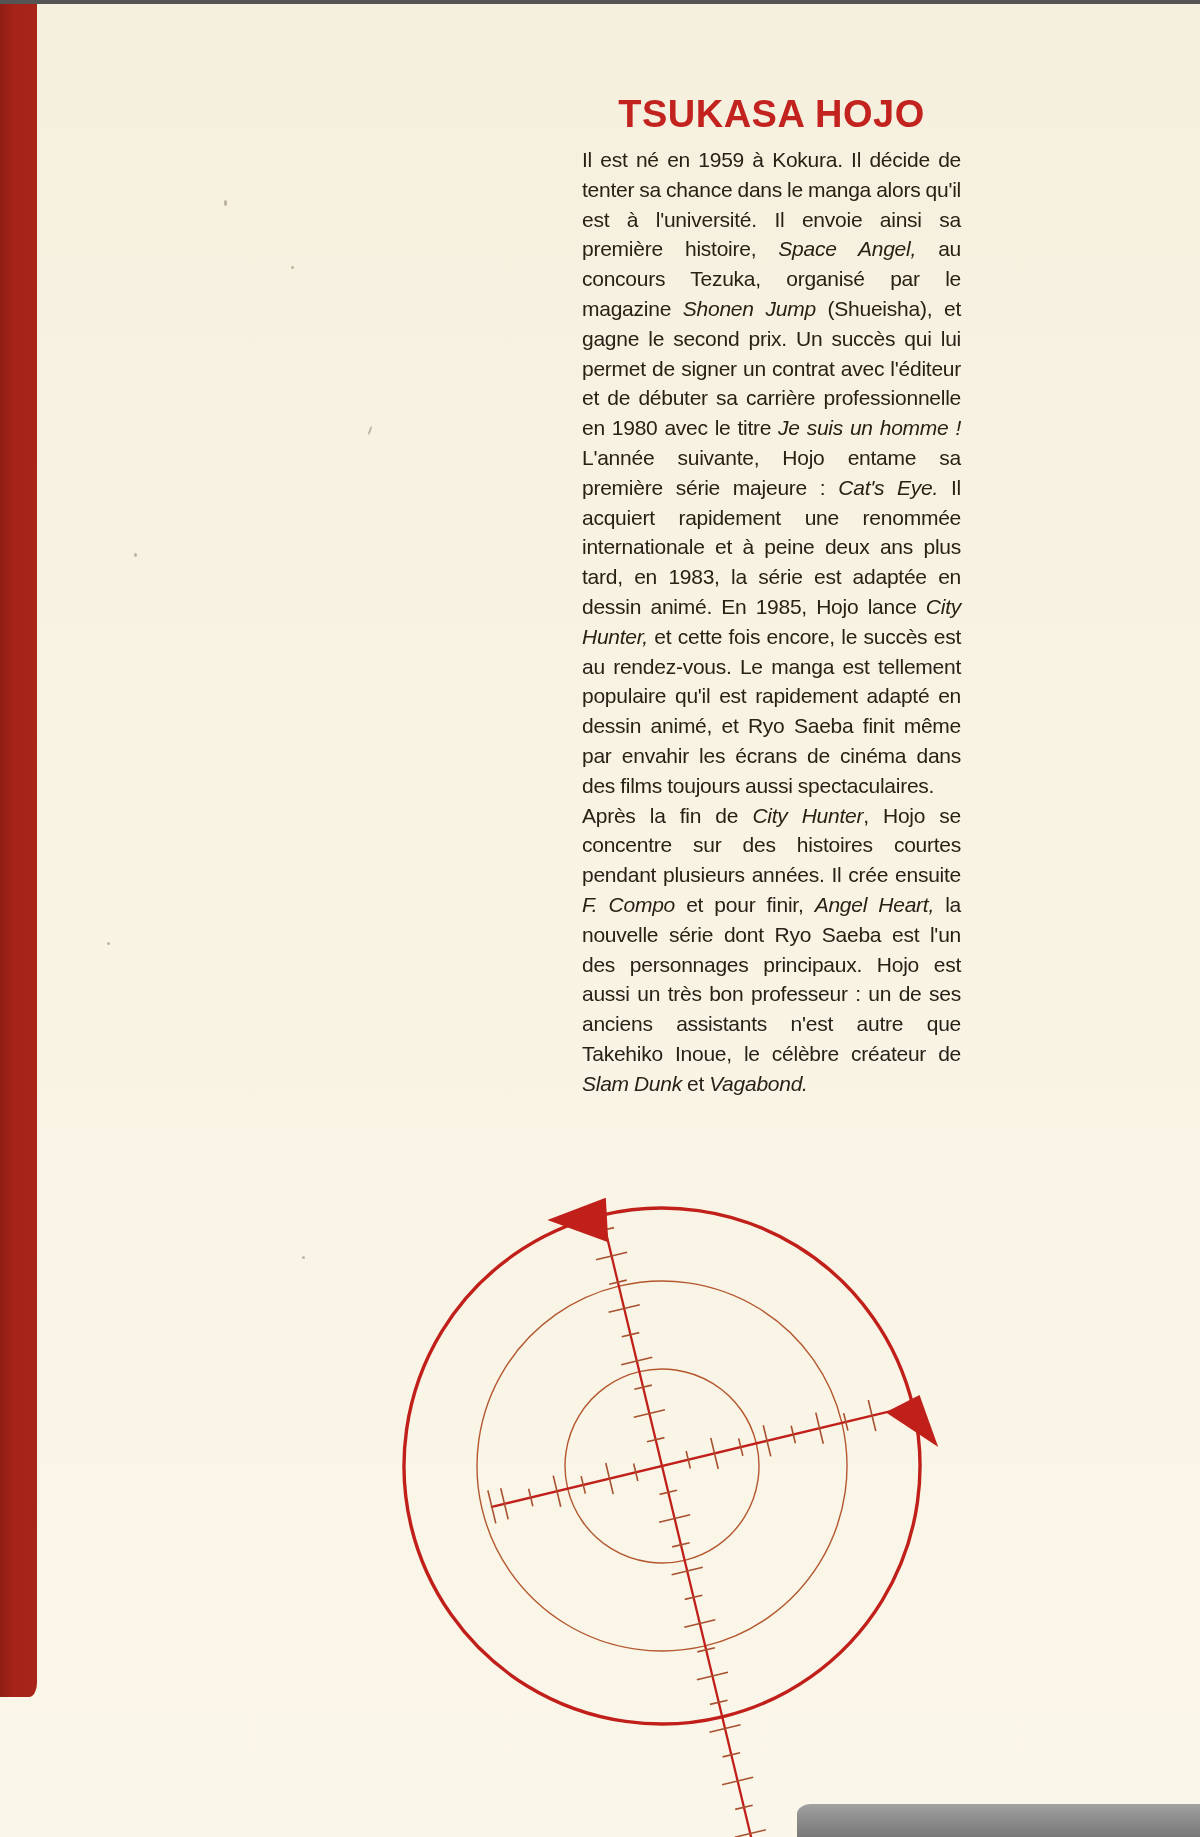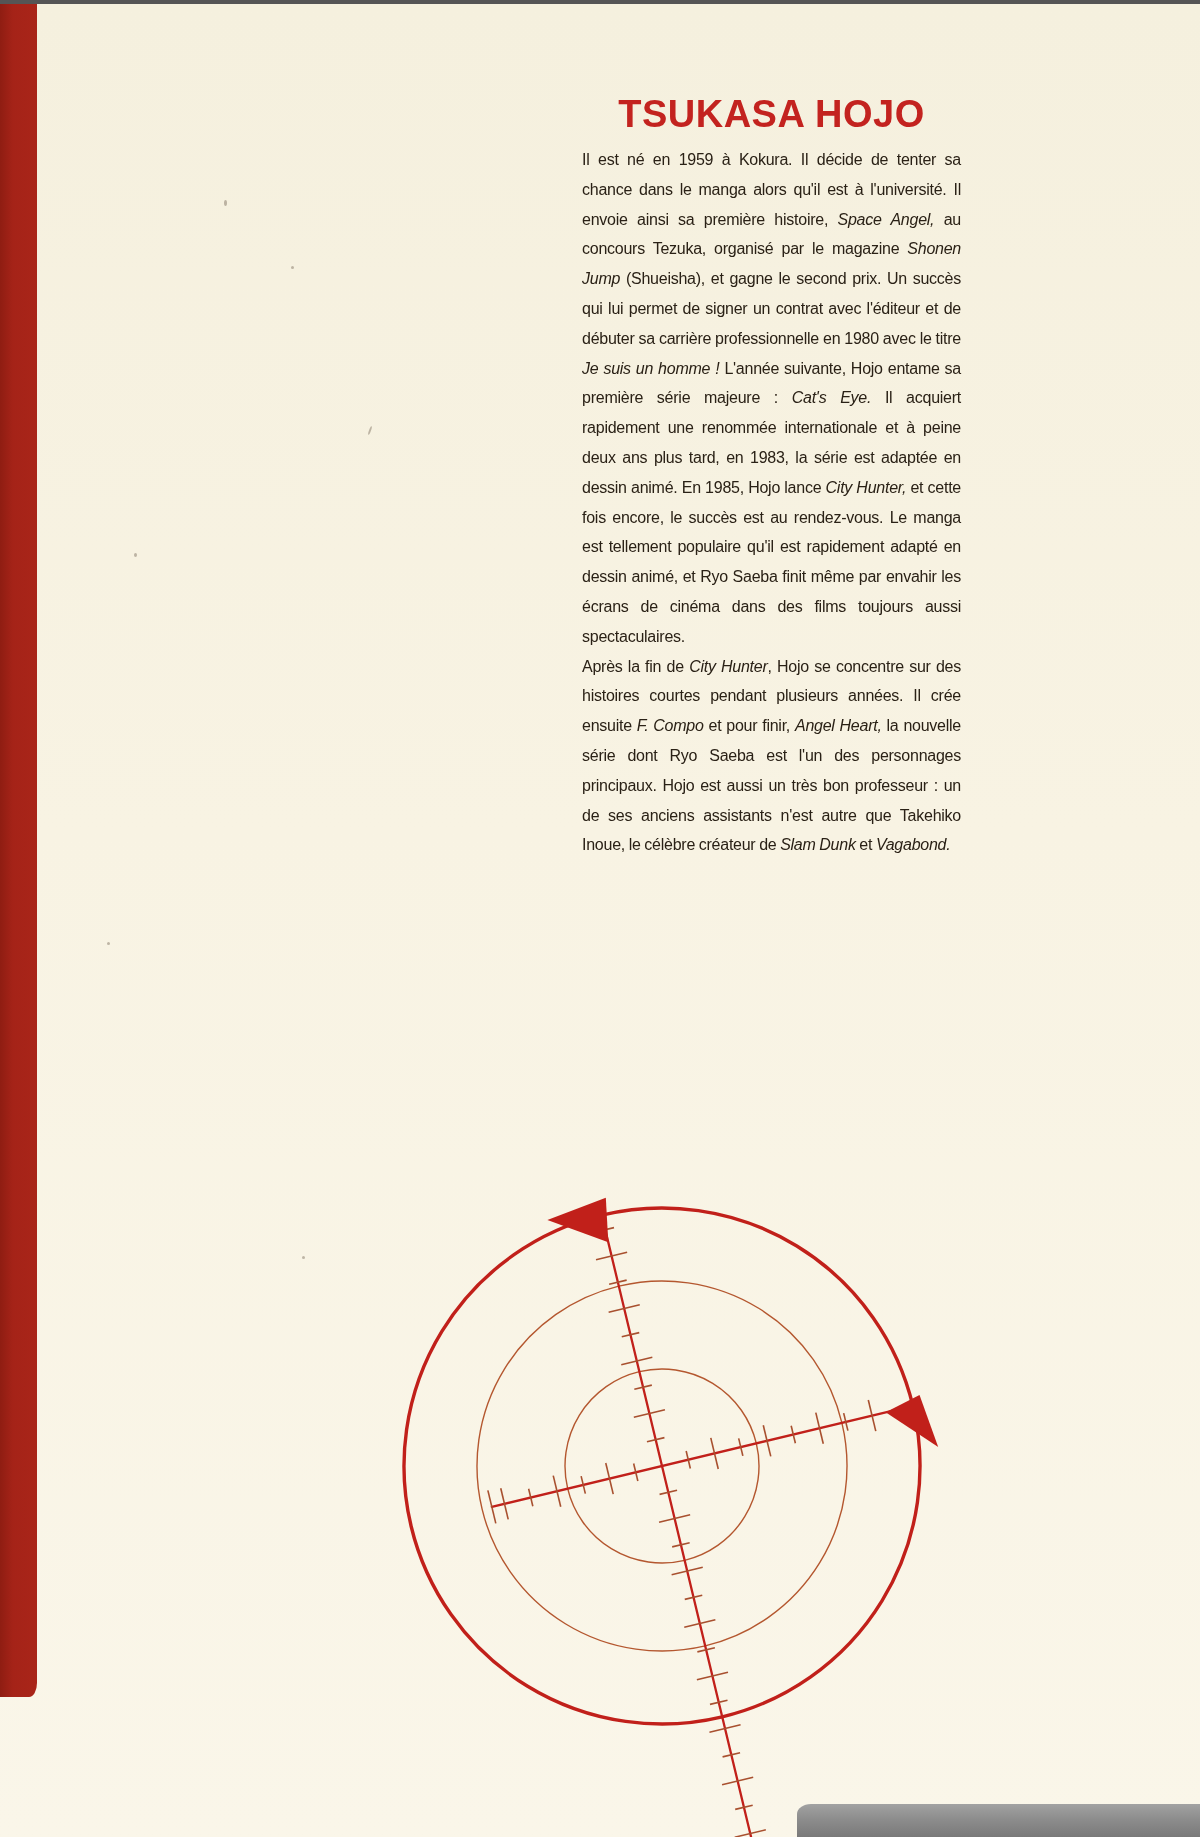--- a/index.html
+++ b/index.html
@@ -18,21 +18,21 @@
     border-bottom-right-radius:8px 14px;
   }
   .title {
     position:absolute; left:582px; top:64px; width:379px;
     text-align:center;
     font-weight:700; font-size:38px; letter-spacing:.5px;
     color:#c3231f;
   }
   .article {
     position:absolute; left:582px; top:141px; width:379px;
-    font-size:16px; line-height:29.8px;
+    font-size:21px; line-height:29.8px;
     letter-spacing:-0.25px; word-spacing:-0.5px;
     color:#2a2116;
     text-align:justify;
   }
   .article p { margin:0; }
   .article i { font-style:italic; }
   .reticle-svg { position:absolute; left:0; top:0; pointer-events:none; }
   .ring-thin  { fill:none; stroke:#b4572f; stroke-width:1.4; }
   .ring-thick { fill:none; stroke:#c1201a; stroke-width:3.4; }
   .xline { stroke:#c1201a; stroke-width:2.3; stroke-linecap:round; }

